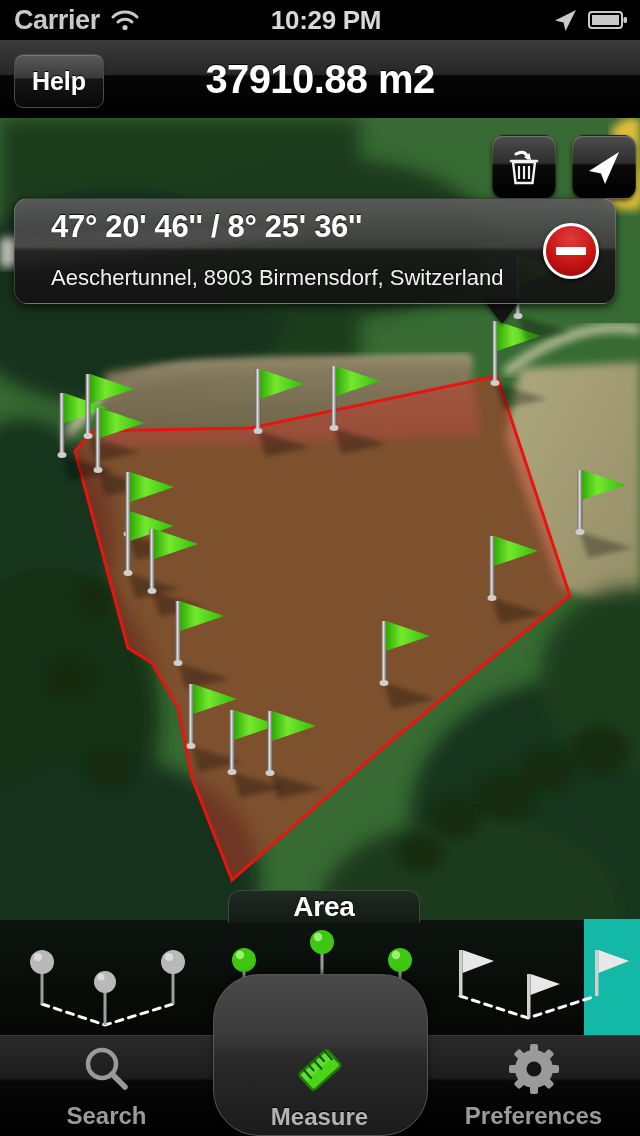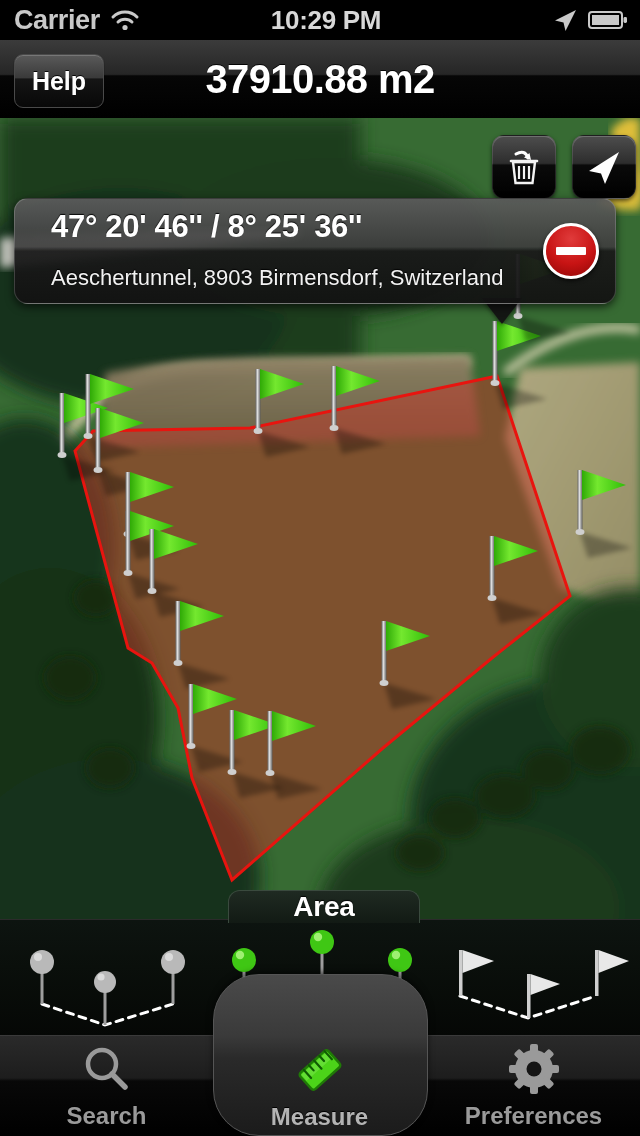--- a/index.html
+++ b/index.html
@@ -93,21 +93,21 @@
     width:56px;height:56px;border-radius:50%;
     background:radial-gradient(circle at 50% 26%,#e03b3b 0%,#c81414 55%,#8e0606 100%);
     border:3px solid #fff;box-sizing:border-box;
     box-shadow:0 2px 4px rgba(0,0,0,.7);
     display:flex;align-items:center;justify-content:center;
   }
   .remove-bar{width:30px;height:8px;background:#fff;border-radius:1px;}
 
   
   .modebar{
-    position:absolute;left:0;top:919px;width:640px;height:117px;
+    position:absolute;left:0;top:919px;width:584px;height:117px;
     background:linear-gradient(to bottom,#0d1410 0%,#0a0f0b 40%,#050705 100%);
     border-top:1px solid #2b2b2b;
   }
   .mode-tab{
     position:absolute;left:228px;top:-30px;width:190px;height:32px;
     border-radius:12px 12px 0 0;
     background:linear-gradient(to bottom,#1f2a22 0%,#121a14 100%);
     border:1px solid #3a4a3e;border-bottom:none;
     display:flex;align-items:center;justify-content:center;
   }

